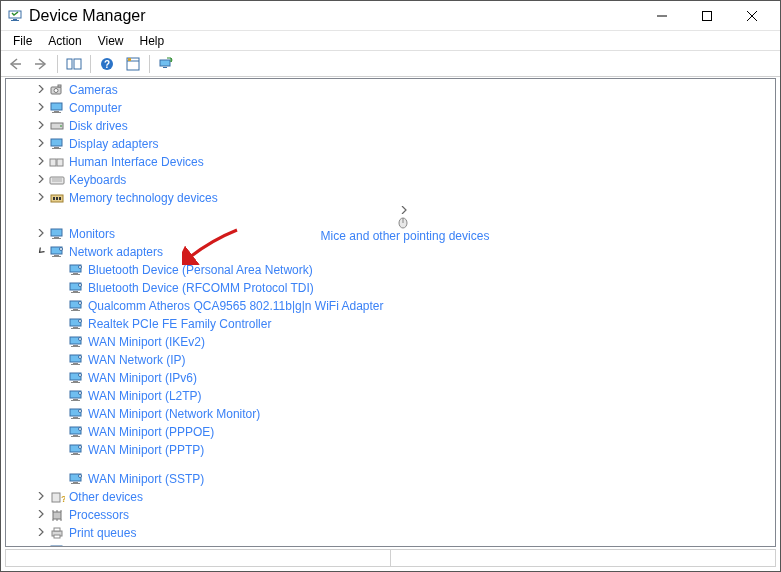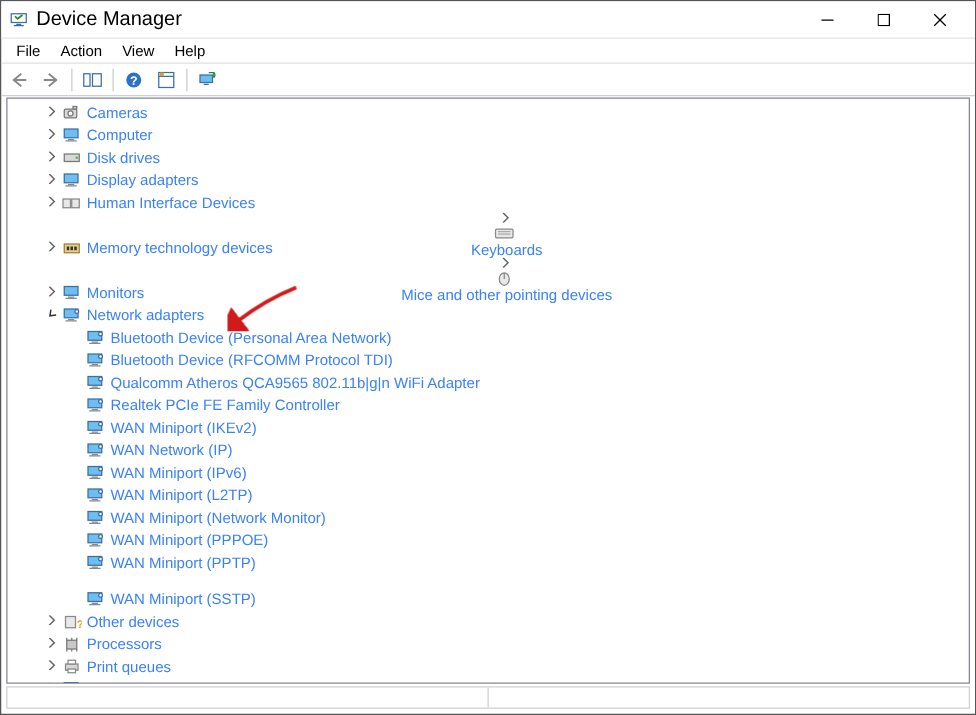--- a/index.html
+++ b/index.html
@@ -267,21 +267,21 @@
           </svg>
         </span>
         <span class="node-icon">
           <svg width="16" height="14">
             <rect x="1" y="4" width="6" height="7" fill="#e8e8e8" stroke="#888"></rect>
             <rect x="8" y="4" width="6" height="7" fill="#e8e8e8" stroke="#888"></rect>
           </svg>
         </span>
         <span class="node-label">Human Interface Devices</span>
       </div>
-      <div class="tree-row" style="padding-left: 23px; flex-direction: column;">
+      <div class="tree-row" style="padding-left: 23px;">
         <span class="chevron">
           <svg width="8" height="8" viewBox="0 0 8 8">
             <path d="M2 0 L6 4 L2 8" fill="none" stroke="#666" stroke-width="1.2"></path>
           </svg>
         </span>
         <span class="node-icon">
           <svg width="16" height="14">
             <rect x="1" y="4" width="14" height="7" rx="1" fill="#e8e8e8" stroke="#888"></rect>
             <line x1="3" y1="6" x2="13" y2="6" stroke="#aaa"></line>
             <line x1="3" y1="8" x2="13" y2="8" stroke="#aaa"></line>

